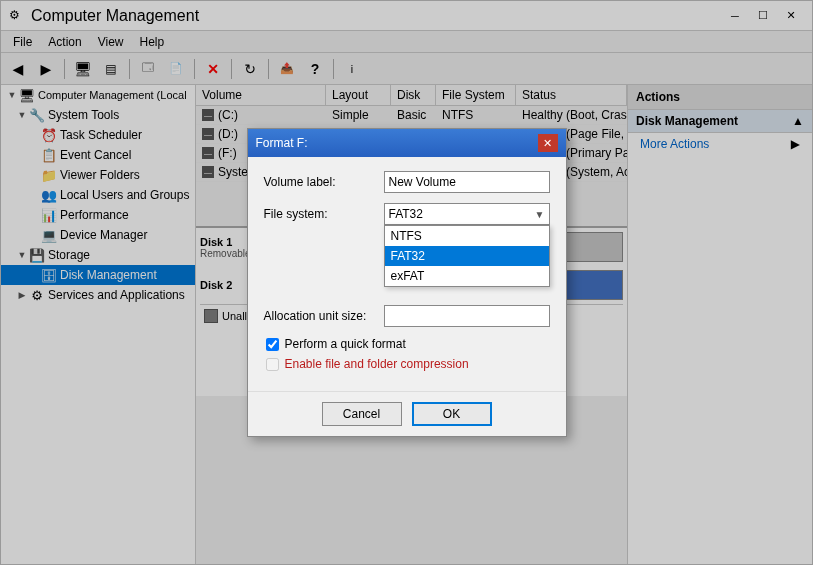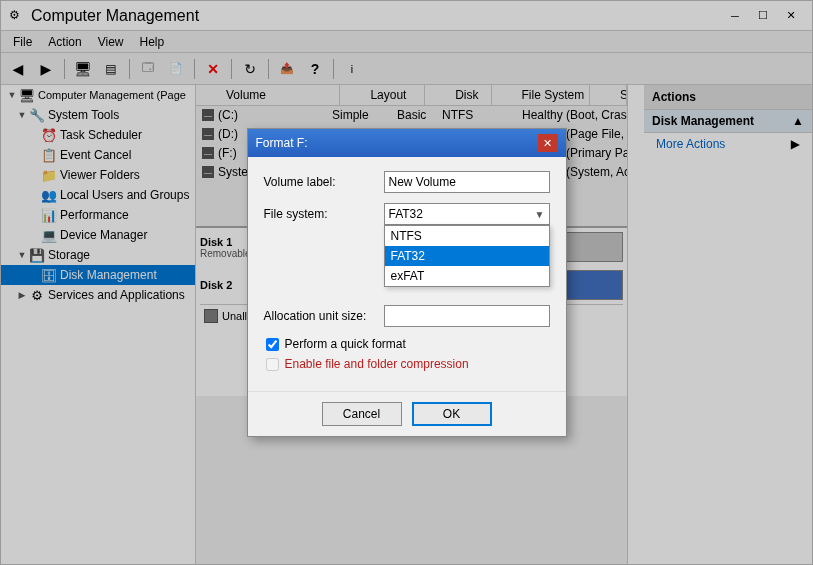--- a/index.html
+++ b/index.html
@@ -165,21 +165,20 @@
       flex-shrink: 0;
     }
     .col-header {
       padding: 3px 6px;
       border-right: 1px solid #ccc;
       font-size: 12px;
       font-weight: normal;
       cursor: pointer;
       white-space: nowrap;
       overflow: hidden;
-      margin-left: 24px;
     }
 
     
     .table-body {
       flex: 1;
       overflow: auto;
     }
     .table-row {
       display: flex;
       border-bottom: 1px solid #eee;
@@ -224,21 +223,20 @@
       border: 1px solid #555;
     }
 
     
     .actions-panel {
       width: 185px;
       background: #fff;
       border-left: 1px solid #ccc;
       flex-shrink: 0;
       overflow: hidden;
-      padding-left: 16px;
     }
     .actions-header {
       background: #e0e0e0;
       padding: 5px 8px;
       font-size: 12px;
       font-weight: bold;
       border-bottom: 1px solid #ccc;
     }
     .actions-section-title {
       background: #dce6f1;
@@ -472,21 +470,21 @@
   </div>
 
   <div class="main-area">
 
     <div class="tree-panel">
 
       <div class="tree-item">
         <span class="tree-indent" style="width:4px"></span>
         <span class="tree-expand">▼</span>
         <span class="tree-icon">🖥</span>
-        <span class="tree-label" style="font-size:11px">Computer Management (Page</span>
+        <span class="tree-label" style="font-size:11px">Computer Management (Local</span>
       </div>
 
       <div class="tree-item">
         <span class="tree-indent" style="width:14px"></span>
         <span class="tree-expand">▼</span>
         <span class="tree-icon">🔧</span>
         <span class="tree-label">System Tools</span>
       </div>
 
       <div class="tree-item">

